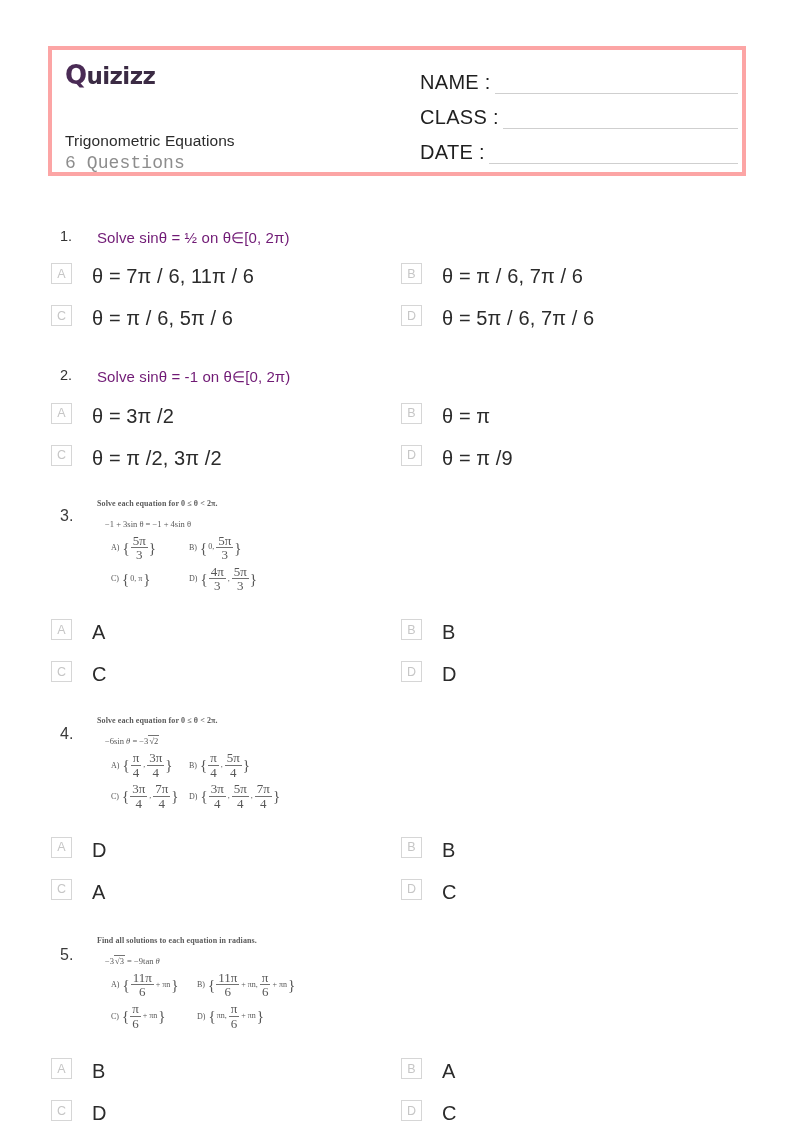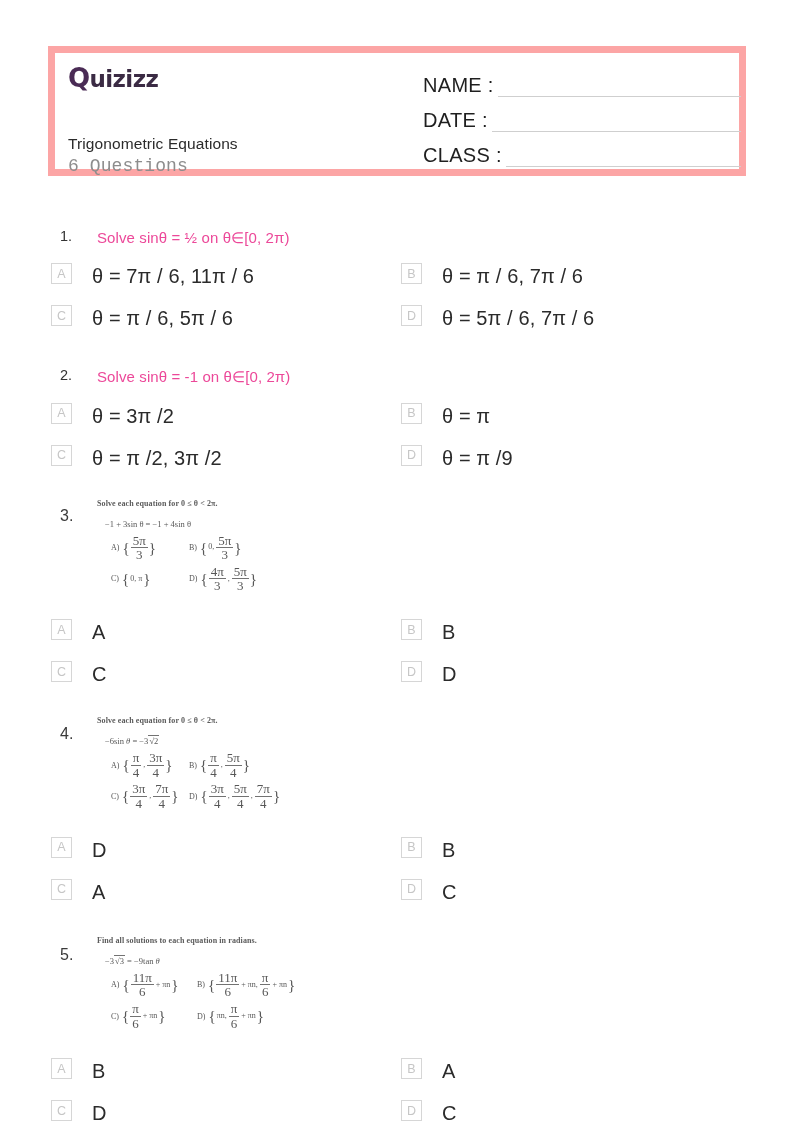--- a/index.html
+++ b/index.html
@@ -17,21 +17,21 @@
     position: relative;
   }
 
   
   .header-card {
     position: absolute;
     left: 48px;
     top: 46px;
     width: 698px;
     height: 130px;
-    border: 7px solid #fca5a5;
+    border: 4px solid #fca5a5;
     background: #fff;
   }
   .header-left {
     position: absolute;
     left: 13px;
     top: 12px;
     width: 340px;
     height: 108px;
   }
   .logo {
@@ -114,21 +114,21 @@
     font-size: 14.5px;
     color: #333;
   }
   .q-num.big {
     font-size: 16px;
     color: #3a3a3a;
   }
   .q-text {
     margin-left: 37px;
     font-size: 15px;
-    color: #ec4899;
+    color: #701a75;
     line-height: 1.35;
     letter-spacing: 0.1px;
   }
 
   
   .q-image {
     margin-left: 37px;
     width: 250px;
     color: #5b5b5b;
     font-family: "Liberation Serif", serif;
@@ -236,25 +236,25 @@
   </div>
   <div class="quiz-title">Trigonometric Equations</div>
   <div class="quiz-subtitle">6 Questions</div>
 
   <div class="header-fields">
     <div class="field-row">
       <span class="field-label">NAME :</span>
       <span class="field-line"></span>
     </div>
     <div class="field-row">
+      <span class="field-label">CLASS :</span>
+      <span class="field-line"></span>
+    </div>
+    <div class="field-row">
       <span class="field-label">DATE  :</span>
-      <span class="field-line"></span>
-    </div>
-    <div class="field-row">
-      <span class="field-label">CLASS :</span>
       <span class="field-line"></span>
     </div>
   </div>
 </div>
 
 <div class="questions">
 
   <div class="question-block">
     <div class="q-head">
       <span class="q-num">1.</span>

